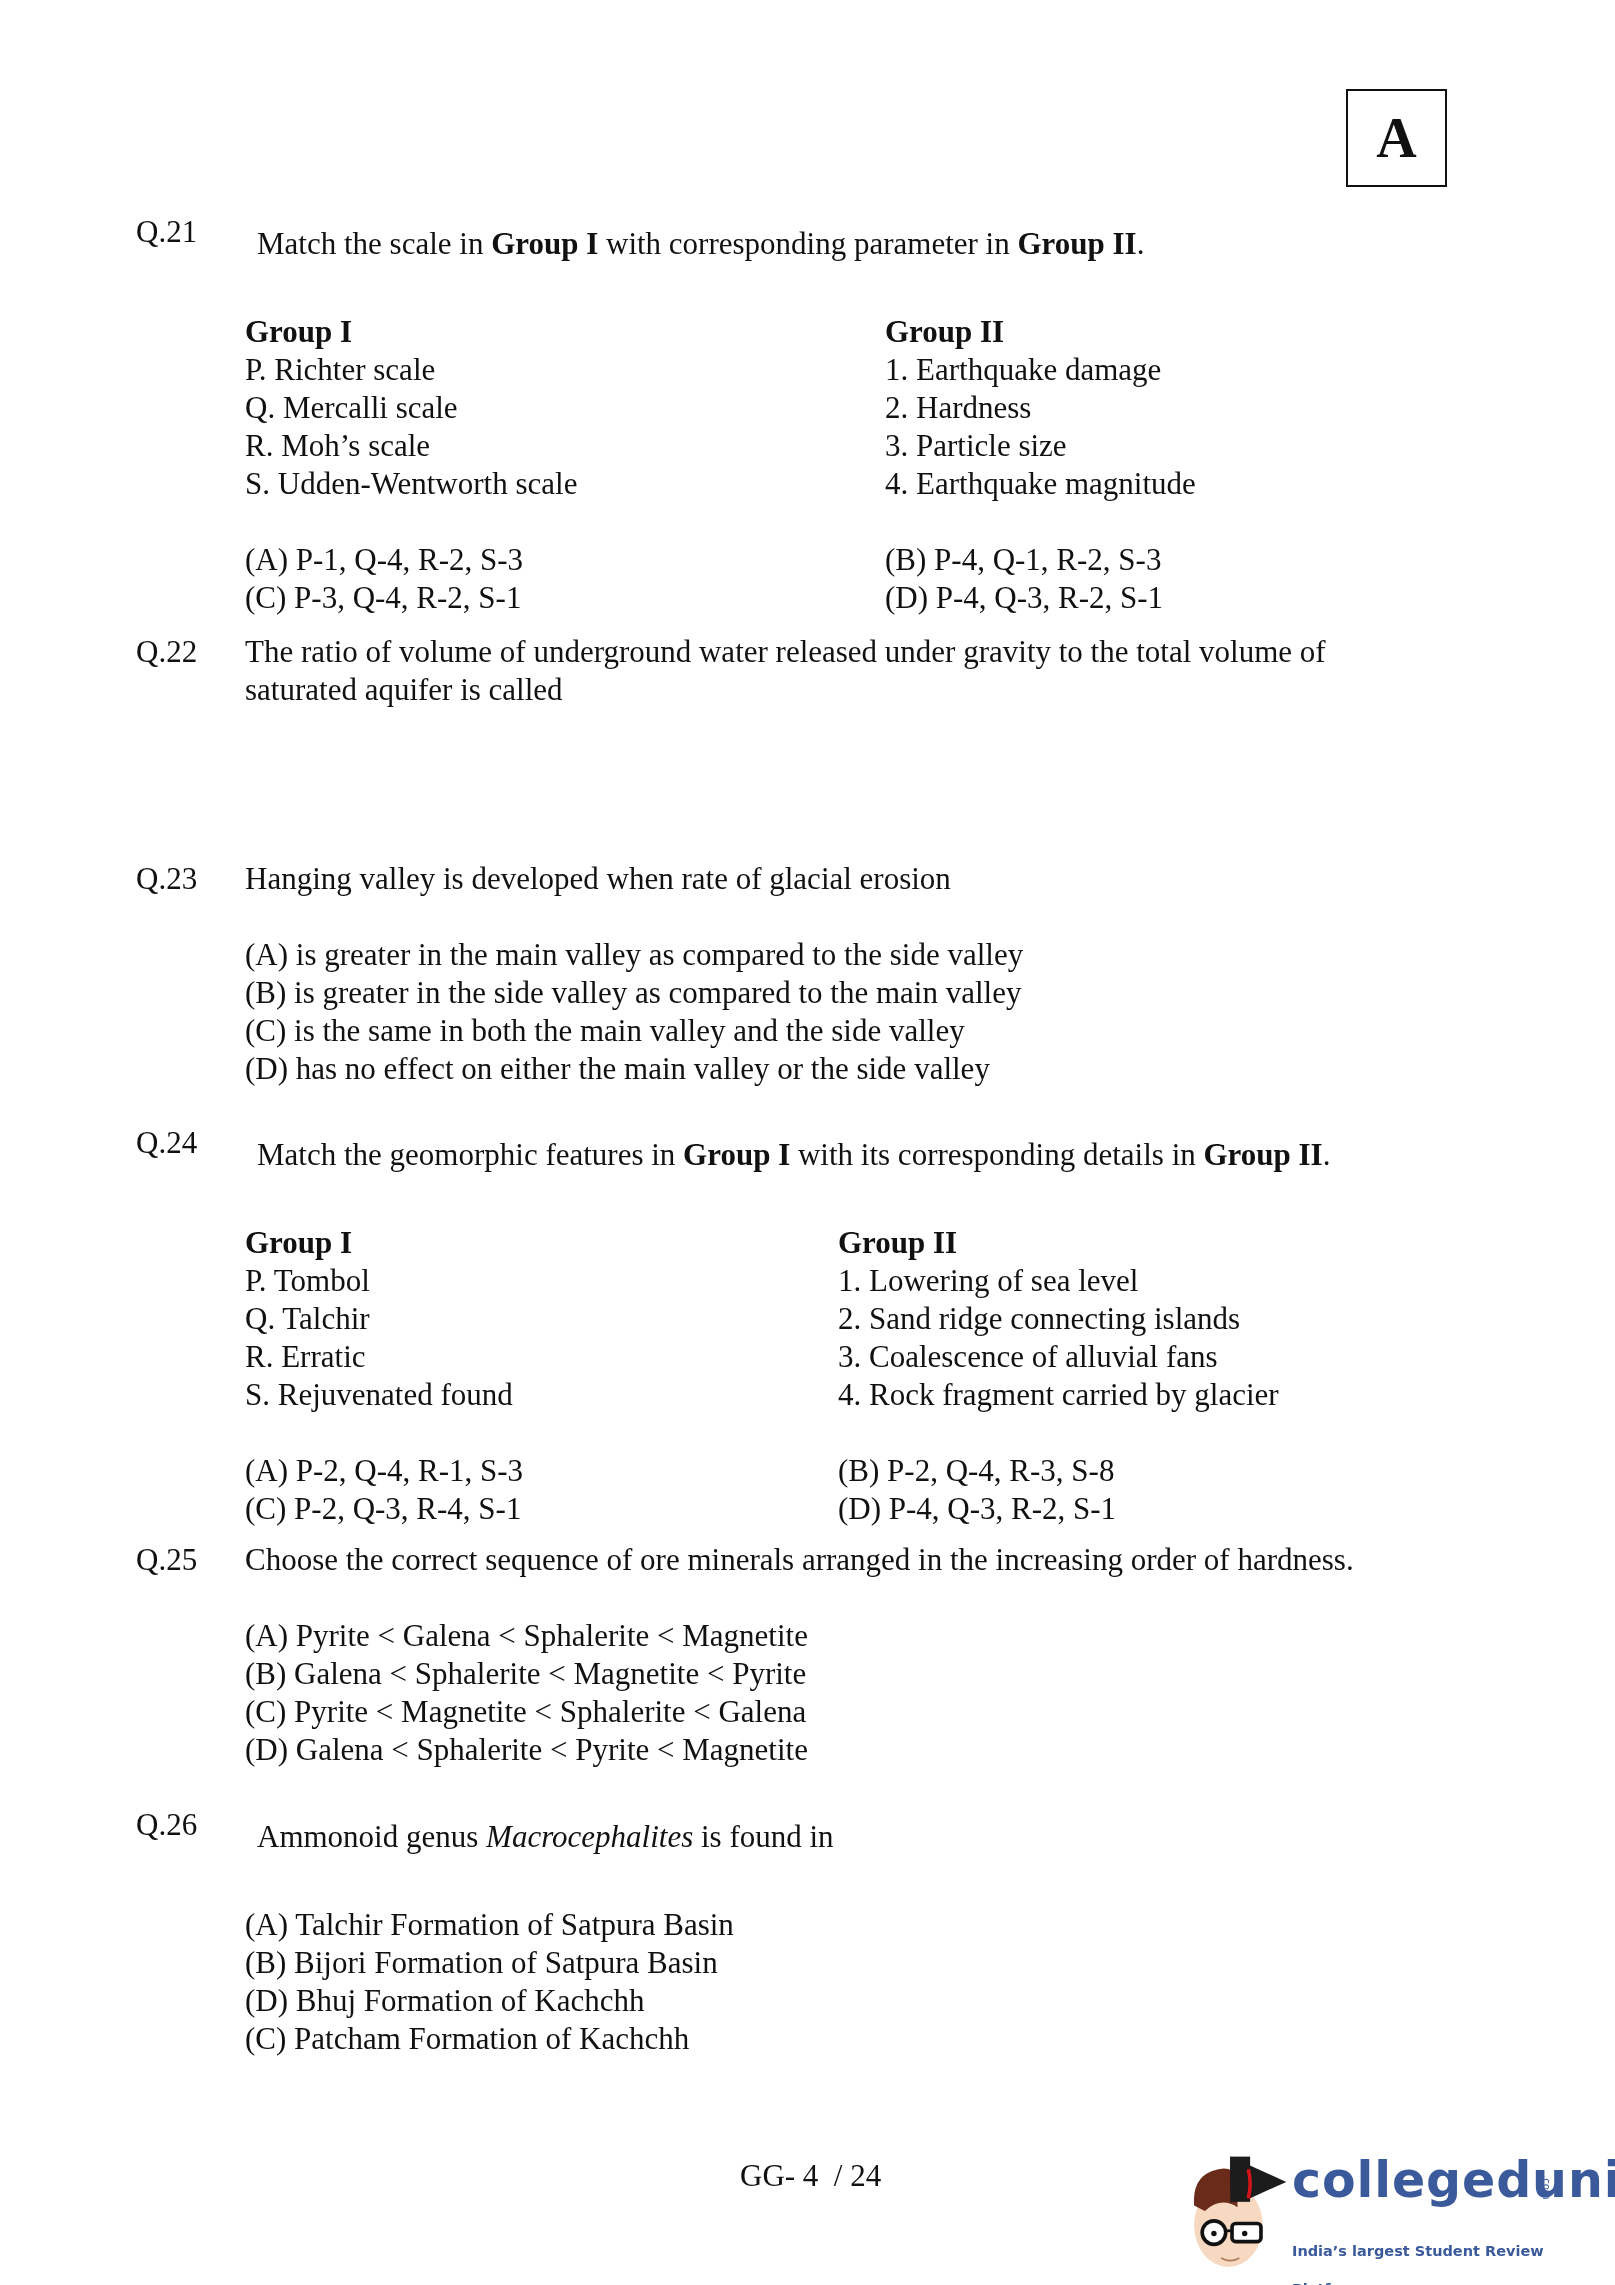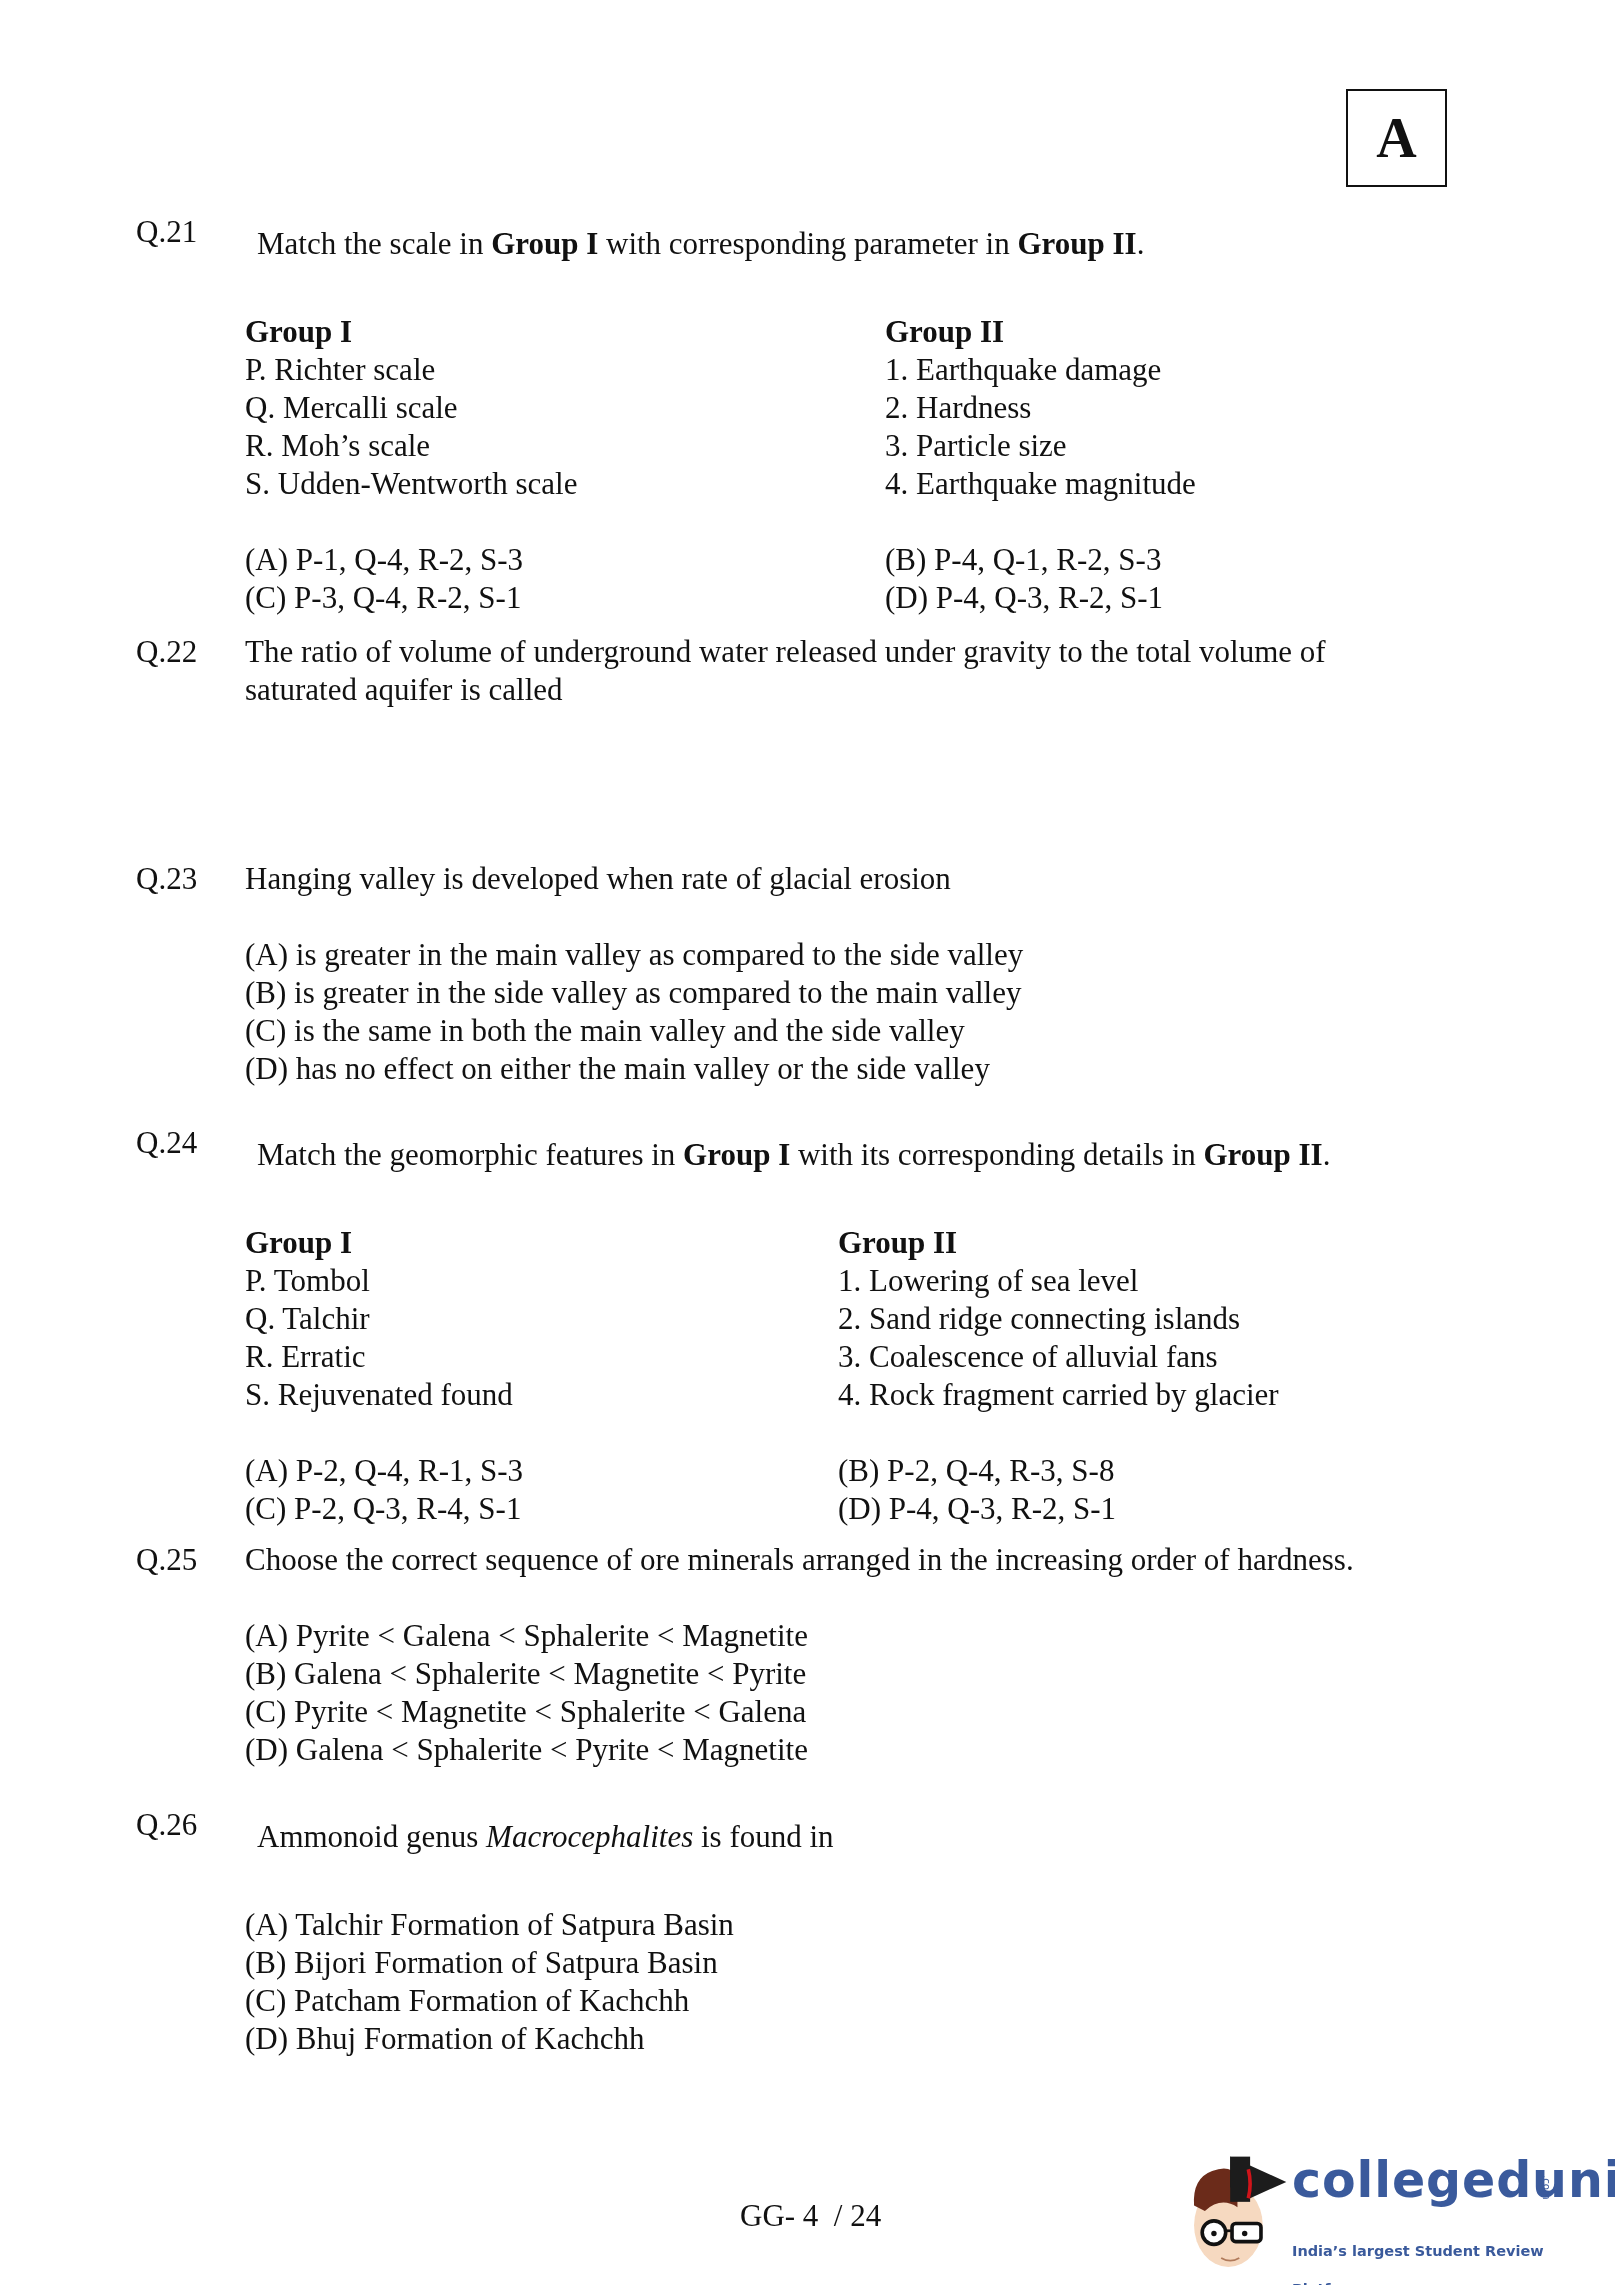--- a/index.html
+++ b/index.html
@@ -159,26 +159,26 @@
   </div>
 </div>
 
 <div class="q" style="top:1806px;">
   <span class="qnum">Q.26</span>
   <div class="qbody">
     <p class="stem"><span>Ammonoid genus </span><i>Macrocephalites</i><span> is found in</span></p>
     <div class="gap"></div>
     <div class="row">(A) Talchir Formation of Satpura Basin</div>
     <div class="row">(B) Bijori Formation of Satpura Basin</div>
+    <div class="row">(D) Bhuj Formation of Kachchh</div>
     <div class="row">(C) Patcham Formation of Kachchh</div>
-    <div class="row">(D) Bhuj Formation of Kachchh</div>
   </div>
 </div>
 
-<div class="footer-page" style="white-space:pre;margin-top:40px;">GG- 4  / 24</div>
+<div class="footer-page" style="white-space:pre;">GG- 4  / 24</div>
 
 <div class="logo">
   <svg class="mascot" viewBox="0 0 115 140">
     <ellipse cx="48" cy="82" rx="38" ry="46" fill="#f6d9c0"></ellipse>
     <path d="M10 60 Q8 30 30 22 Q50 14 58 28 L58 62 Q40 50 22 66 Z" fill="#6b2b1a"></path>
     <polygon points="50,6 112,34 72,52 50,40" fill="#1c1c1c"></polygon>
     <rect x="50" y="6" width="22" height="50" fill="#1c1c1c"></rect>
     <path d="M70 20 Q74 36 70 52" stroke="#d0141a" stroke-width="4" fill="none"></path>
     <circle cx="32" cy="90" r="13" fill="#fff" stroke="#111" stroke-width="4"></circle>
     <rect x="52" y="80" width="32" height="20" rx="4" fill="#fff" stroke="#111" stroke-width="4"></rect>

